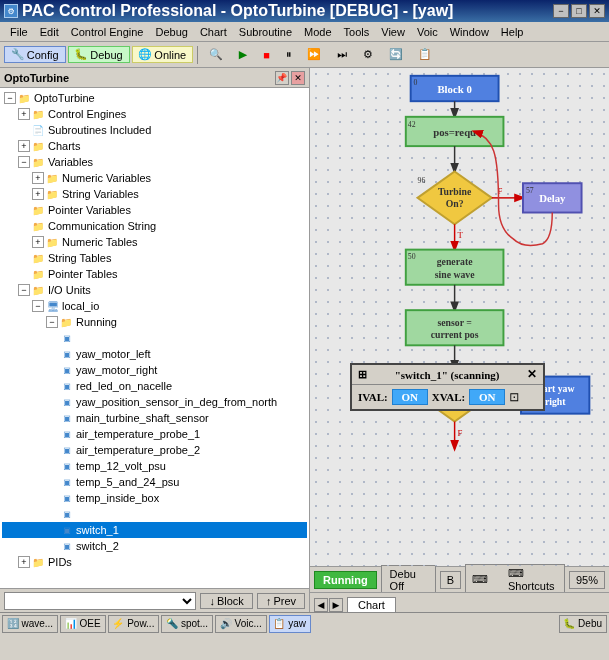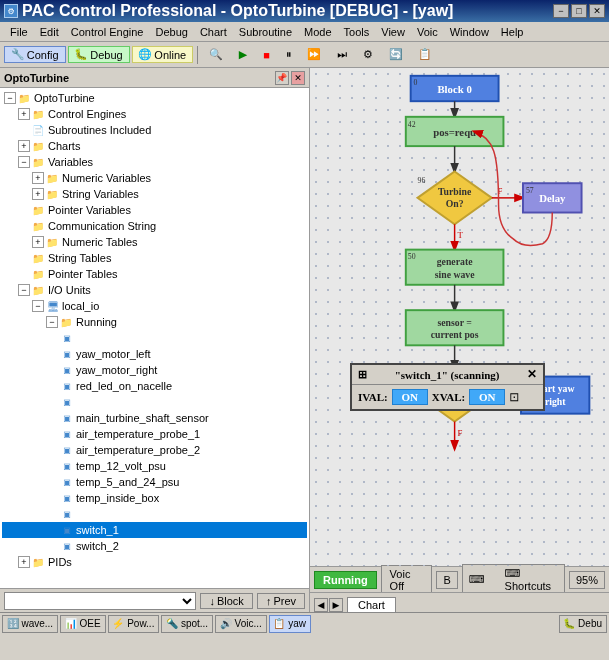--- a/index.html
+++ b/index.html
@@ -271,20 +271,21 @@
         <span class="tree-label">yaw_motor_right</span>
       </div>
       <div class="tree-node">
         <span class="tree-indent" style="width:58px;"></span>
         <span class="tree-icon point-icon">▣</span>
         <span class="tree-label">red_led_on_nacelle</span>
       </div>
       <div class="tree-node">
         <span class="tree-indent" style="width:58px;"></span>
         <span class="tree-icon point-icon">▣</span>
+        <span class="tree-label">yaw_position_sensor_in_deg_from_north</span>
       </div>
       <div class="tree-node">
         <span class="tree-indent" style="width:58px;"></span>
         <span class="tree-icon point-icon">▣</span>
         <span class="tree-label">main_turbine_shaft_sensor</span>
       </div>
       <div class="tree-node">
         <span class="tree-indent" style="width:58px;"></span>
         <span class="tree-icon point-icon">▣</span>
         <span class="tree-label">air_temperature_probe_1</span>
@@ -431,21 +432,21 @@
           <span class="popup-value">ON</span>
           <span class="popup-label">XVAL:</span>
           <span class="popup-value">ON</span>
           <span class="popup-icon">⊡</span>
         </div>
       </div>
     </div>
 
     <div class="bottom-toolbar">
       <span class="status-running">Running</span>
-      <span class="status-stepoff">Voic Off</span>
+      <span class="status-stepoff">Debu Off</span>
       <span class="status-b">B</span>
       <span class="shortcuts-btn">
         <span>⌨</span>
         <span style="margin-left:18px;">⌨ Shortcuts</span>
       </span>
       <span class="zoom-btn">95%</span>
     </div>
 
     <div class="tab-bar">
       <div class="nav-arrows">

